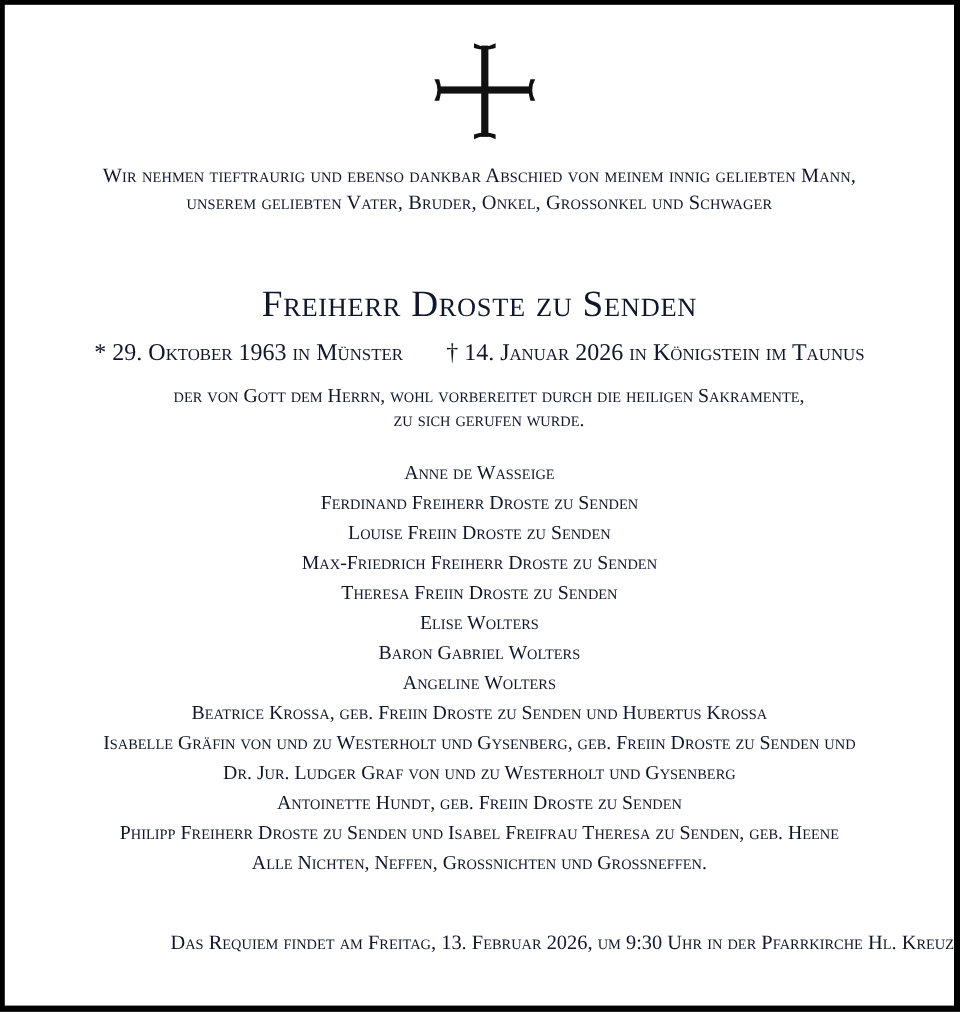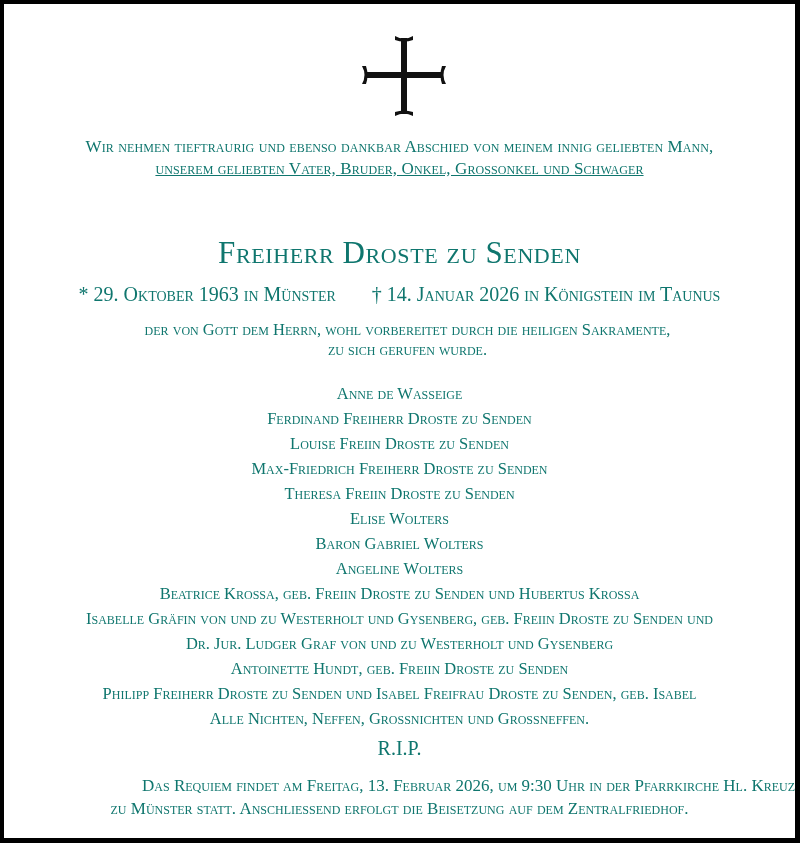--- a/index.html
+++ b/index.html
@@ -1,19 +1,19 @@
 <!DOCTYPE html>
 <html><head>
   <meta charset="utf-8">
   <style>
     html, body { margin: 0; padding: 0; background: #000; }
     body { width: 800px; height: 843px; position: relative; overflow: hidden; }
     .frame {
       position: absolute; left: 4px; top: 4px; width: 791px; height: 834px;
-      background: #fff; color: #0f766e;
+      background: #fff; color: #0f172a;
       font-family: "Liberation Serif", "DejaVu Serif", serif;
       font-variant: small-caps;
       text-align: center;
     }
     .cross { position: absolute; left: 355px; top: 28px; width: 90px; height: 88px; }
     .line { position: absolute; left: 0; right: 0; white-space: nowrap; }
     .intro { font-size: 17px; letter-spacing: 0.1px; }
     .name { font-size: 31px; letter-spacing: 0.6px; }
     .dates { font-size: 20px; }
     .dates span.gap { display: inline-block; width: 36px; }
@@ -38,21 +38,21 @@
 
       <path d="M36 84 Q45 79 54 84 L54 80 Q45 77 36 80 Z"></path>
 
       <path d="M3 34 Q8 43 3 52 L7 52 Q10 43 7 34 Z"></path>
 
       <path d="M87 34 Q82 43 87 52 L83 52 Q80 43 83 34 Z"></path>
     </g>
   </svg>
 
   <div class="line intro" style="top:133px;">Wir nehmen tieftraurig und ebenso dankbar Abschied von meinem innig geliebten Mann,</div>
-  <div class="line intro" style="top:155px;text-decoration:underline;">unserem geliebten Vater, Bruder, Onkel, Grossonkel und Schwager</div>
+  <div class="line intro" style="top:155px;">unserem geliebten Vater, Bruder, Onkel, Grossonkel und Schwager</div>
 
   <div class="line name" style="top:231px;">Freiherr Droste zu Senden</div>
 
   <div class="line dates" style="top:279px;">
     <span>* 29. Oktober 1963 in Münster</span><span class="gap"></span><span>† 14. Januar 2026 in Königstein im Taunus</span>
   </div>
 
   <div class="line para" style="top:316px;">der von Gott dem Herrn, wohl vorbereitet durch die heiligen Sakramente,</div>
   <div class="line para" style="top:336px;">zu sich gerufen wurde.</div>
 
@@ -62,22 +62,20 @@
     <div class="line mourner" style="top:430px;">Louise Freiin Droste zu Senden</div>
     <div class="line mourner" style="top:455px;">Max-Friedrich Freiherr Droste zu Senden</div>
     <div class="line mourner" style="top:480px;">Theresa Freiin Droste zu Senden</div>
     <div class="line mourner" style="top:505px;">Elise Wolters</div>
     <div class="line mourner" style="top:530px;">Baron Gabriel Wolters</div>
     <div class="line mourner" style="top:555px;">Angeline Wolters</div>
     <div class="line mourner" style="top:580px;">Beatrice Krossa, geb. Freiin Droste zu Senden und Hubertus Krossa</div>
     <div class="line mourner" style="top:605px;">Isabelle Gräfin von und zu Westerholt und Gysenberg, geb. Freiin Droste zu Senden und</div>
     <div class="line mourner" style="top:630px;">Dr. Jur. Ludger Graf von und zu Westerholt und Gysenberg</div>
     <div class="line mourner" style="top:655px;">Antoinette Hundt, geb. Freiin Droste zu Senden</div>
-    <div class="line mourner" style="top:680px;">Philipp Freiherr Droste zu Senden und Isabel Freifrau Droste zu Senden, geb. Isabel</div>
+    <div class="line mourner" style="top:680px;">Philipp Freiherr Droste zu Senden und Isabel Freifrau Theresa zu Senden, geb. Heene</div>
     <div class="line mourner" style="top:705px;">Alle Nichten, Neffen, Grossnichten und Grossneffen.</div>
   </div>
 
-  <div class="line rip" style="top:733px;">R.I.P.</div>
 
   <div class="line service" style="top:772px;text-align:right;">Das Requiem findet am Freitag, 13. Februar 2026, um 9:30 Uhr in der Pfarrkirche Hl. Kreuz</div>
-  <div class="line service" style="top:795px;">zu Münster statt. Anschliessend erfolgt die Beisetzung auf dem Zentralfriedhof.</div>
 
 </div>
 
 </body></html>

